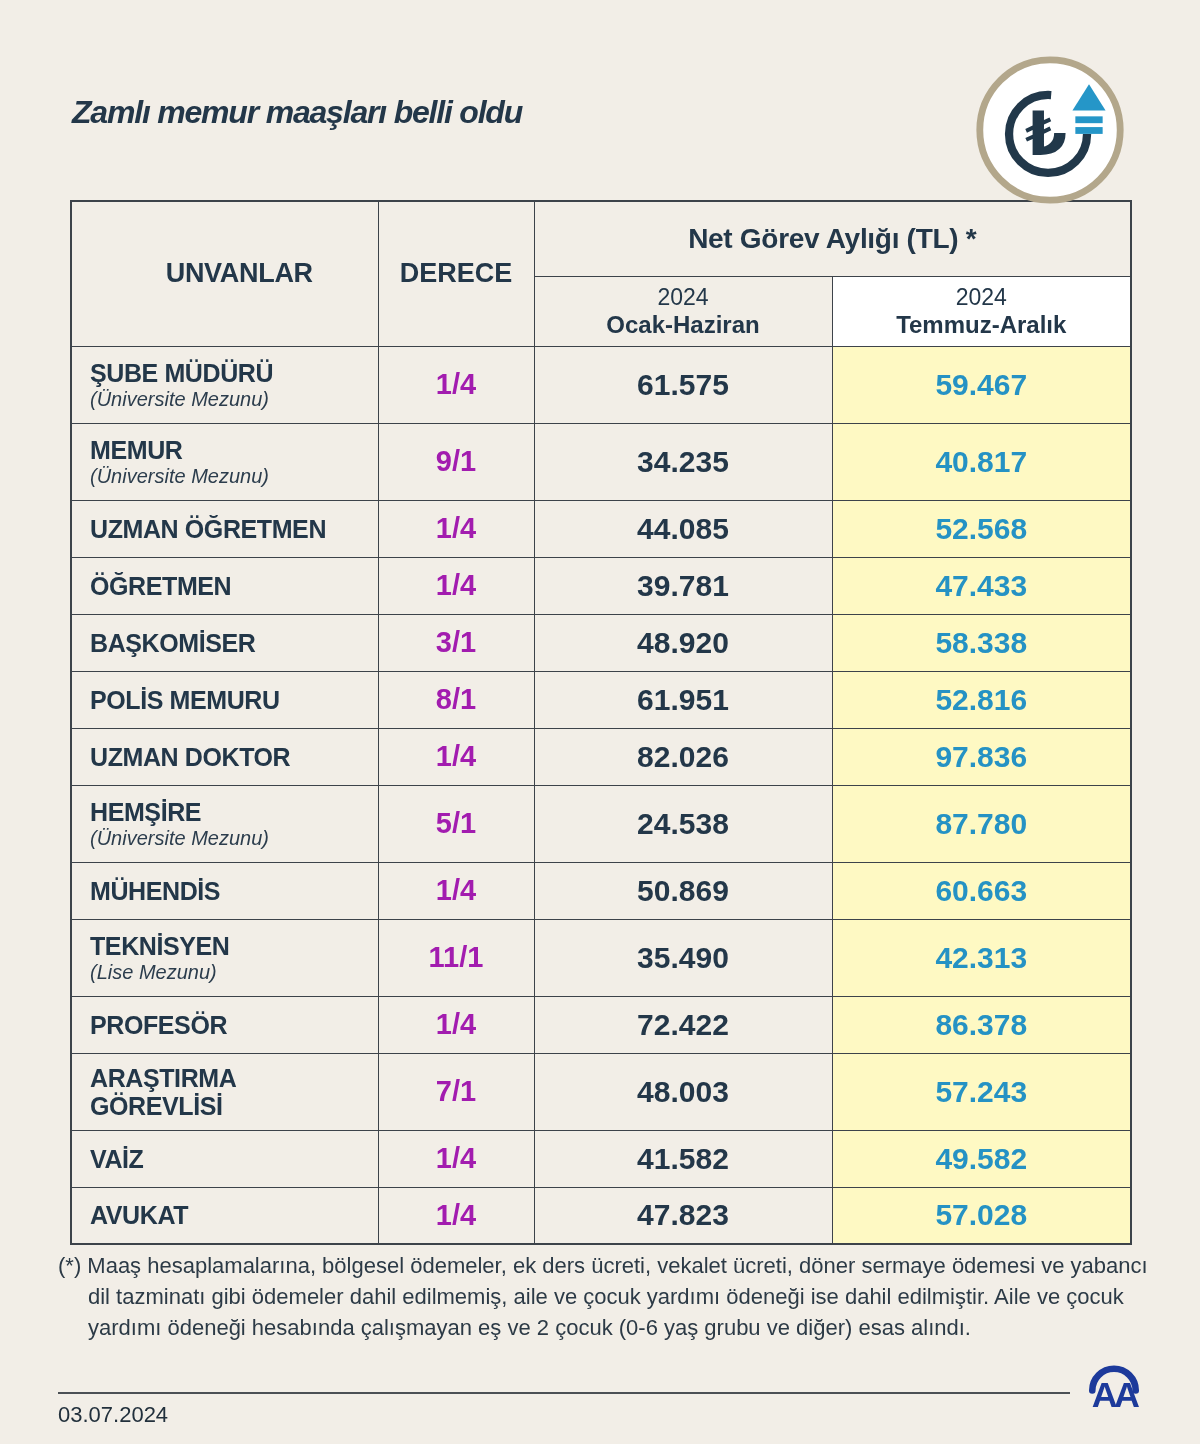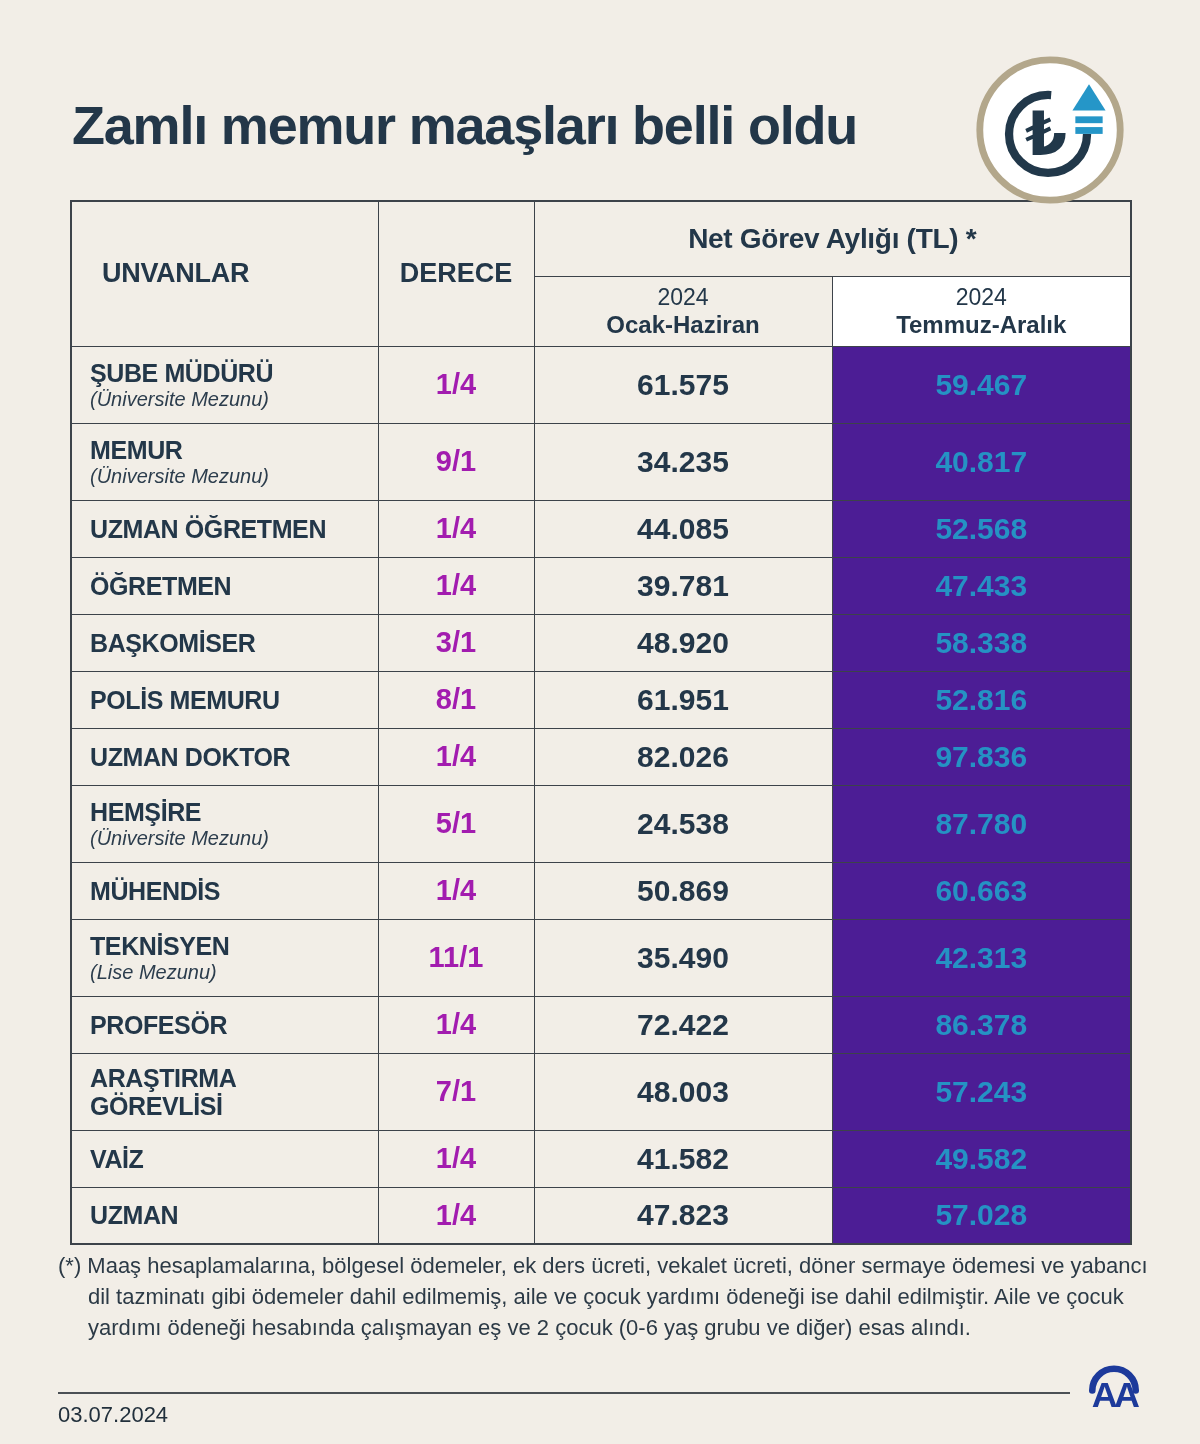--- a/index.html
+++ b/index.html
@@ -10,22 +10,22 @@
     font-family: "Liberation Sans", sans-serif;
     color: #233749;
     position: relative;
     overflow: hidden;
   }
   .page { position: absolute; inset: 0; }
 
   
   .page-title {
     position: absolute; left: 72px; top: 94px; margin: 0;
-    font-size: 54px; font-weight: 700; letter-spacing: -1.2px;
-    color: #233749; white-space: nowrap;
+    font-size: 32px; font-weight: 700; letter-spacing: -1.2px;
+    color: #233749; white-space: nowrap; font-style: italic;
   }
   .badge {
     position: absolute; left: 972px; top: 52px;
     width: 156px; height: 156px; z-index: 5;
   }
 
   
   table.salary {
     position: absolute; left: 70px; top: 200px;
     width: 1060px; table-layout: fixed;
@@ -36,21 +36,21 @@
     border: 1.6px solid #3d434a;
   }
   col.c1 { width: 307px; }
   col.c2 { width: 156px; }
   col.c3 { width: 298px; }
   col.c4 { width: 299px; }
 
   thead tr.h1 { height: 75px; }
   thead tr.h2 { height: 70px; }
   th { color: #233749; }
-  .th-unvanlar { text-align: left; padding-left: 30px; font-size: 27px; letter-spacing: -0.3px; }
+  .th-unvanlar { text-align: center; padding-left: 30px; font-size: 27px; letter-spacing: -0.3px; }
   .th-derece  { text-align: center; font-size: 27px; }
   .th-net     { text-align: center; font-size: 28px; letter-spacing: -0.3px; }
   .th-sub     { text-align: center; padding: 4px 8px; }
   .th-sub .year   { display: block; font-weight: 400; font-size: 23px; line-height: 27px; }
   .th-sub .period { display: block; font-weight: 700; font-size: 24px; line-height: 28px; }
   .bg-white { background: #ffffff; }
 
   tbody tr { height: 57px; }
   tbody tr.tall { height: 77px; }
   tbody td { text-align: center; font-weight: 700; vertical-align: middle; }
@@ -59,21 +59,21 @@
     display: block; font-size: 25px; font-weight: 700;
     letter-spacing: -0.4px; line-height: 28px; color: #233749;
   }
   .row-subtitle {
     display: block; font-style: italic; font-weight: 400;
     font-size: 20px; line-height: 24px; color: #2c3d4d;
   }
   .row-subtitle:empty { display: none; }
   td.c-derece { font-size: 29px; color: #a21caf; }
   td.c-val1   { font-size: 30px; color: #233749; }
-  td.c-val2   { font-size: 30px; color: #2592c4; background: #4c1d95; }
+  td.c-val2   { font-size: 30px; color: #2592c4; background: #fef9c3; }
 
   
   .footnote {
     position: absolute; left: 58px; top: 1250px; width: 1094px; margin: 0;
     font-size: 22px; line-height: 31px; color: #2c3a46;
     padding-left: 30px; text-indent: -30px;
   }
 
   
   .footer-line {
@@ -236,21 +236,21 @@
       <tr>
         <td class="c-title">
             <span class="row-title">VAİZ</span>
           </td>
         <td class="c-derece">1/4</td>
         <td class="c-val1">41.582</td>
         <td class="c-val2">49.582</td>
       </tr>
       <tr>
         <td class="c-title">
-            <span class="row-title">UZMAN</span>
+            <span class="row-title">AVUKAT</span>
           </td>
         <td class="c-derece">1/4</td>
         <td class="c-val1">47.823</td>
         <td class="c-val2">57.028</td>
       </tr>
     </tbody>
   </table>
 
   <p class="footnote">(*) Maaş hesaplamalarına, bölgesel ödemeler, ek ders ücreti, vekalet ücreti, döner sermaye ödemesi ve yabancı dil tazminatı gibi ödemeler dahil edilmemiş, aile ve çocuk yardımı ödeneği ise dahil edilmiştir. Aile ve çocuk yardımı ödeneği hesabında çalışmayan eş ve 2 çocuk (0-6 yaş grubu ve diğer) esas alındı.</p>
 

